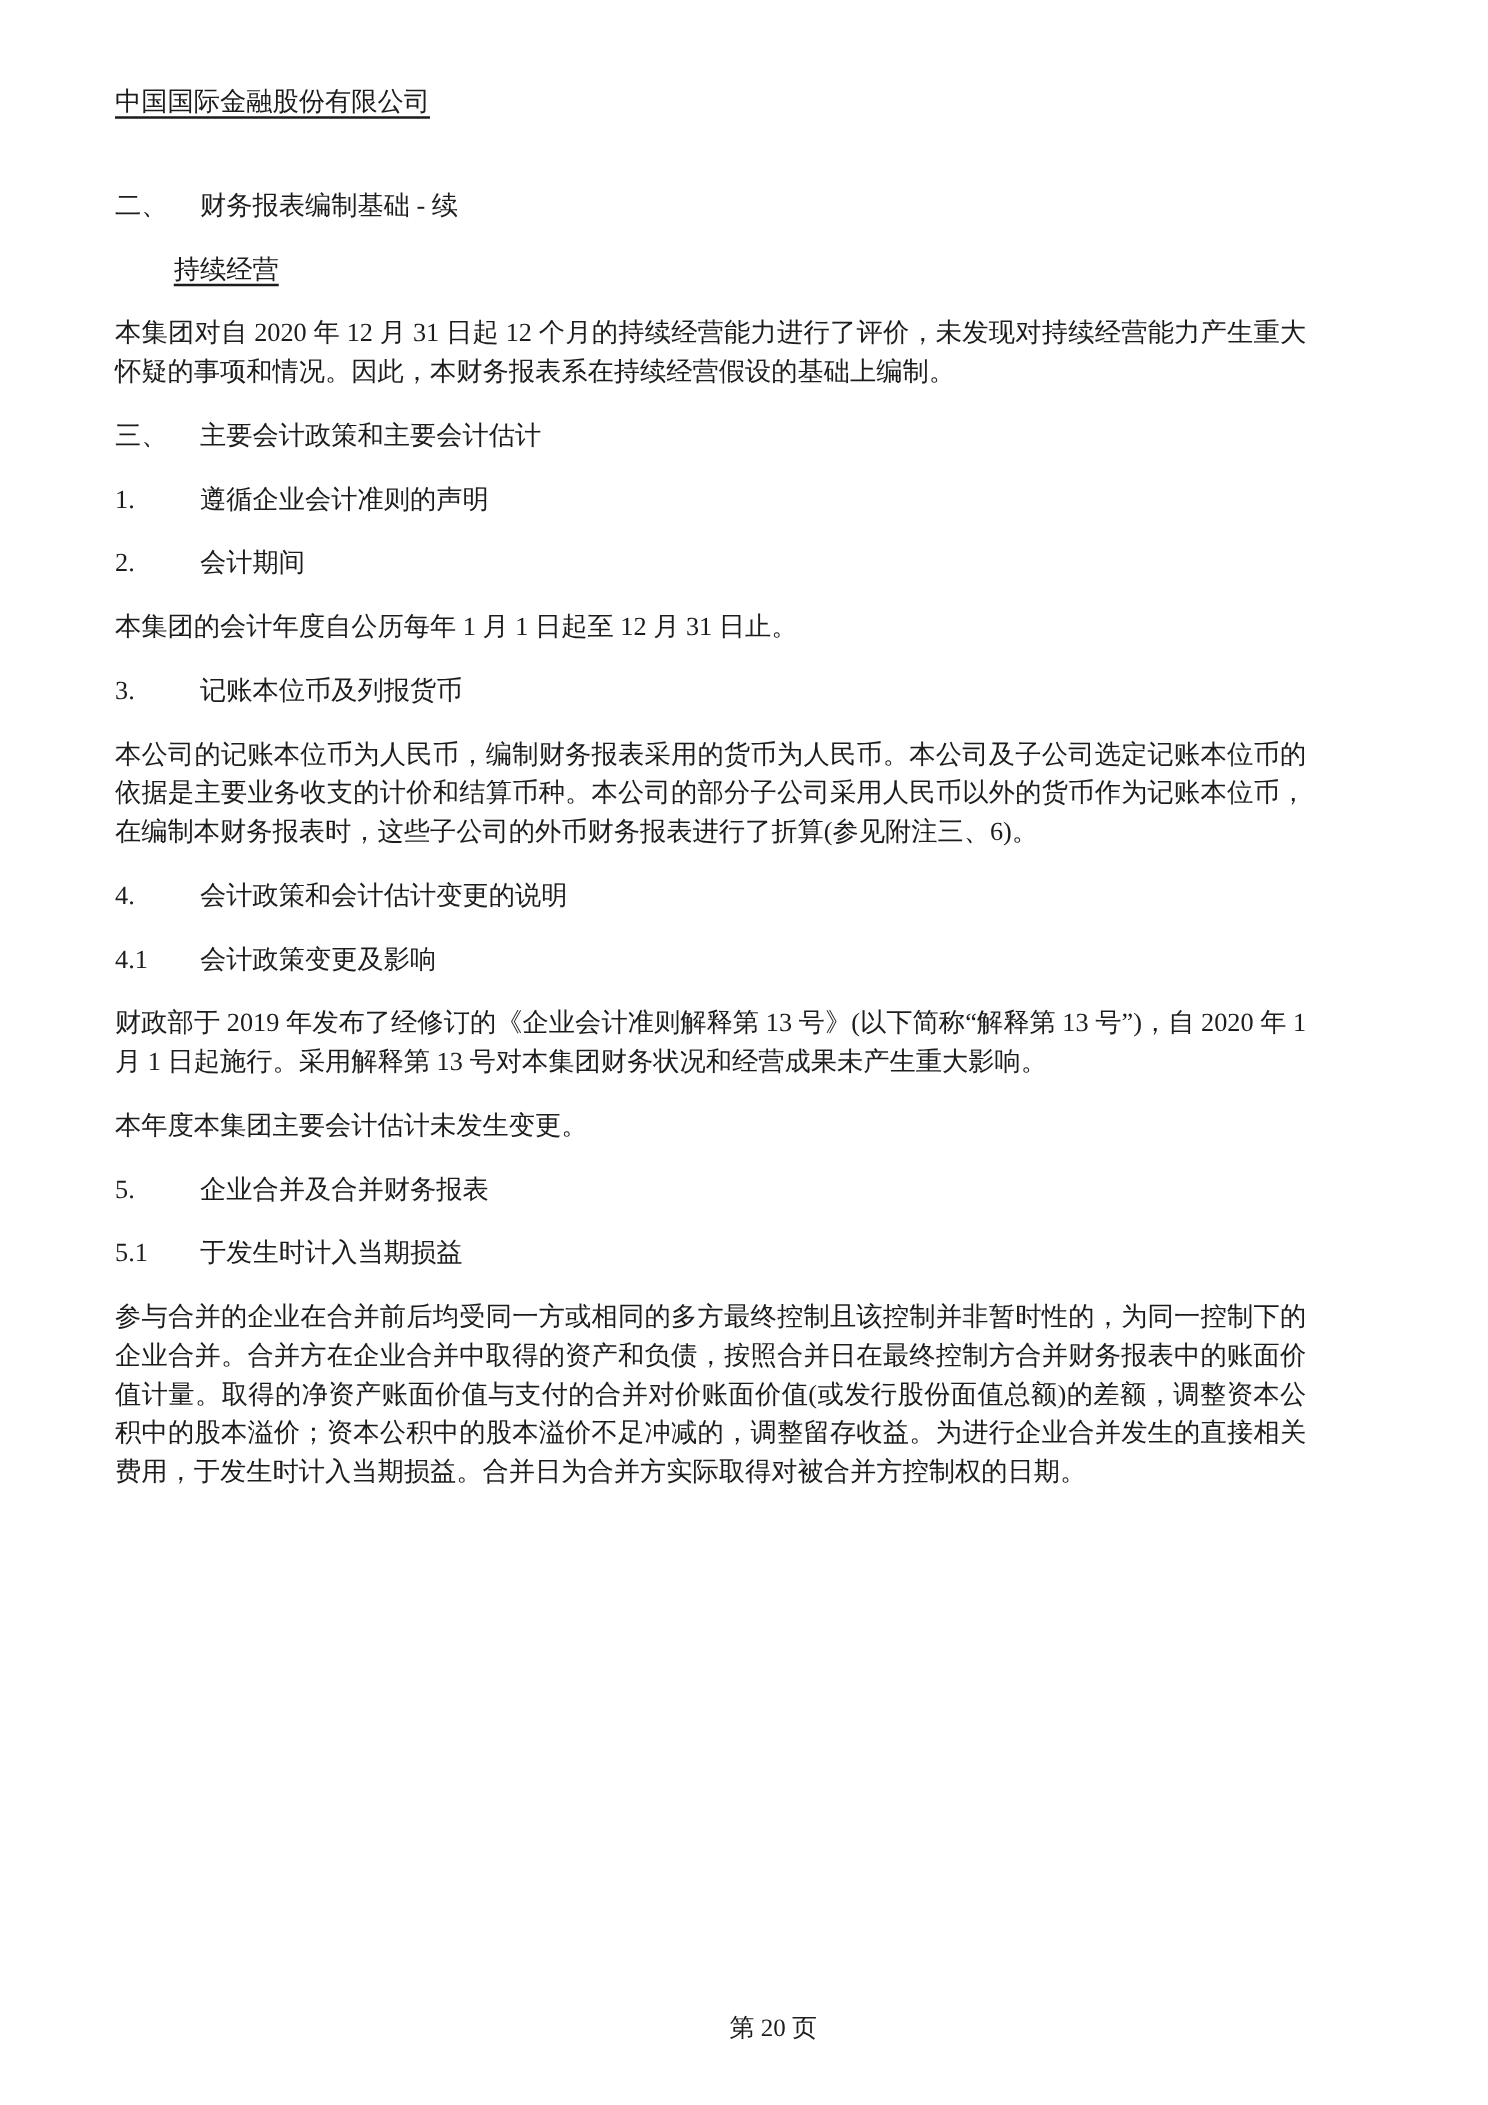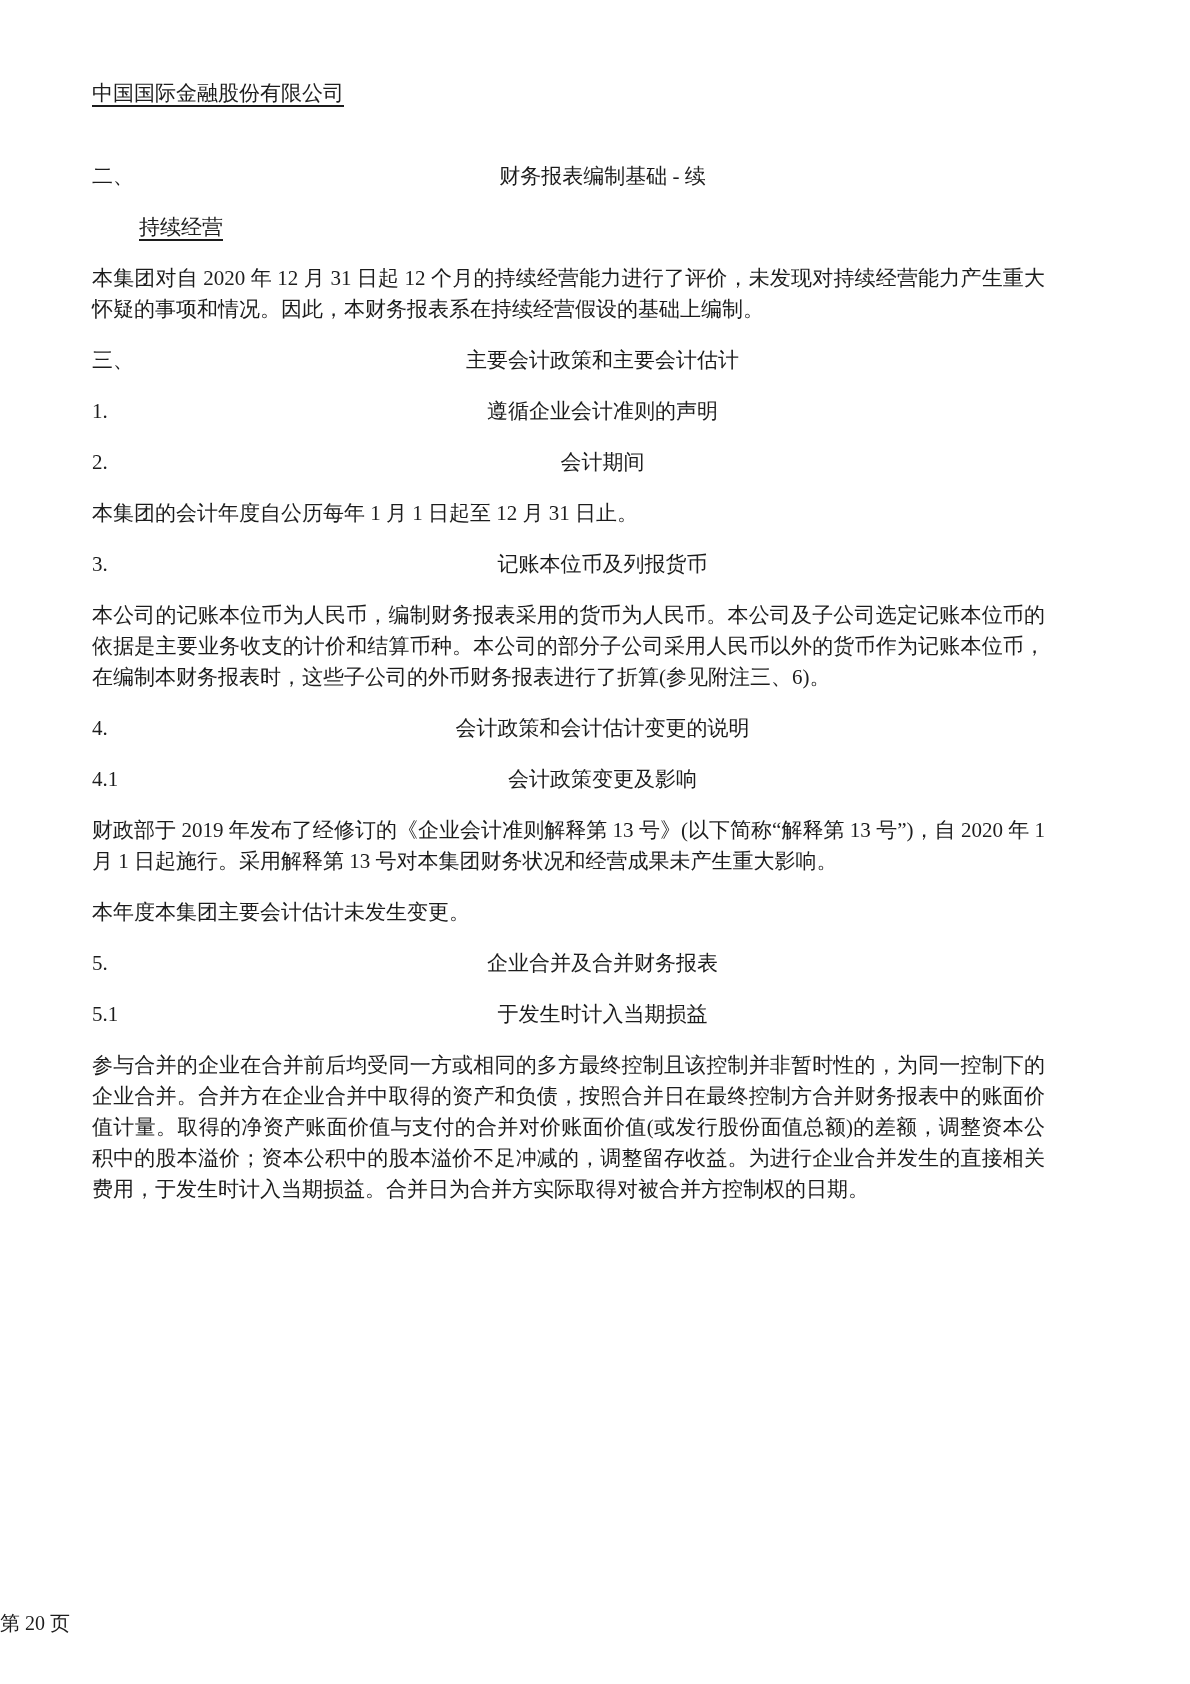--- a/index.html
+++ b/index.html
@@ -22,56 +22,57 @@
   }
   .content {
     position: absolute;
     top: 66px;
     left: 92px;
     right: 145px;
   }
   .doc-title {
     text-decoration: underline;
     text-underline-offset: 5px;
-    margin: 12px 0 52px 0;
+    margin: 0 0 52px 0;
     white-space: nowrap;
   }
   .block {
     margin: 0 0 20px 0;
   }
   .heading-row {
     display: flex;
     align-items: baseline;
   }
   .num {
     flex: 0 0 68px;
     width: 68px;
   }
   .h-text {
     flex: 1 1 auto;
-    text-align: center;
   }
   .h-underline .h-text,
   .sub-underline {
     text-decoration: underline;
     text-underline-offset: 5px;
   }
   .indent {
     margin-left: 68px;
   }
   p.para {
     margin: 0 0 20px 0;
     text-align: justify;
   }
   .footer {
     position: absolute;
     left: 0;
     right: 0;
     top: 1608px;
+    text-align: center;
     font-size: 20px;
+    padding-left: 47px;
   }
 </style>
 </head>
 <body>
 
 <div class="page">
   <div class="content">
 
     <div class="doc-title">中国国际金融股份有限公司</div>
 

